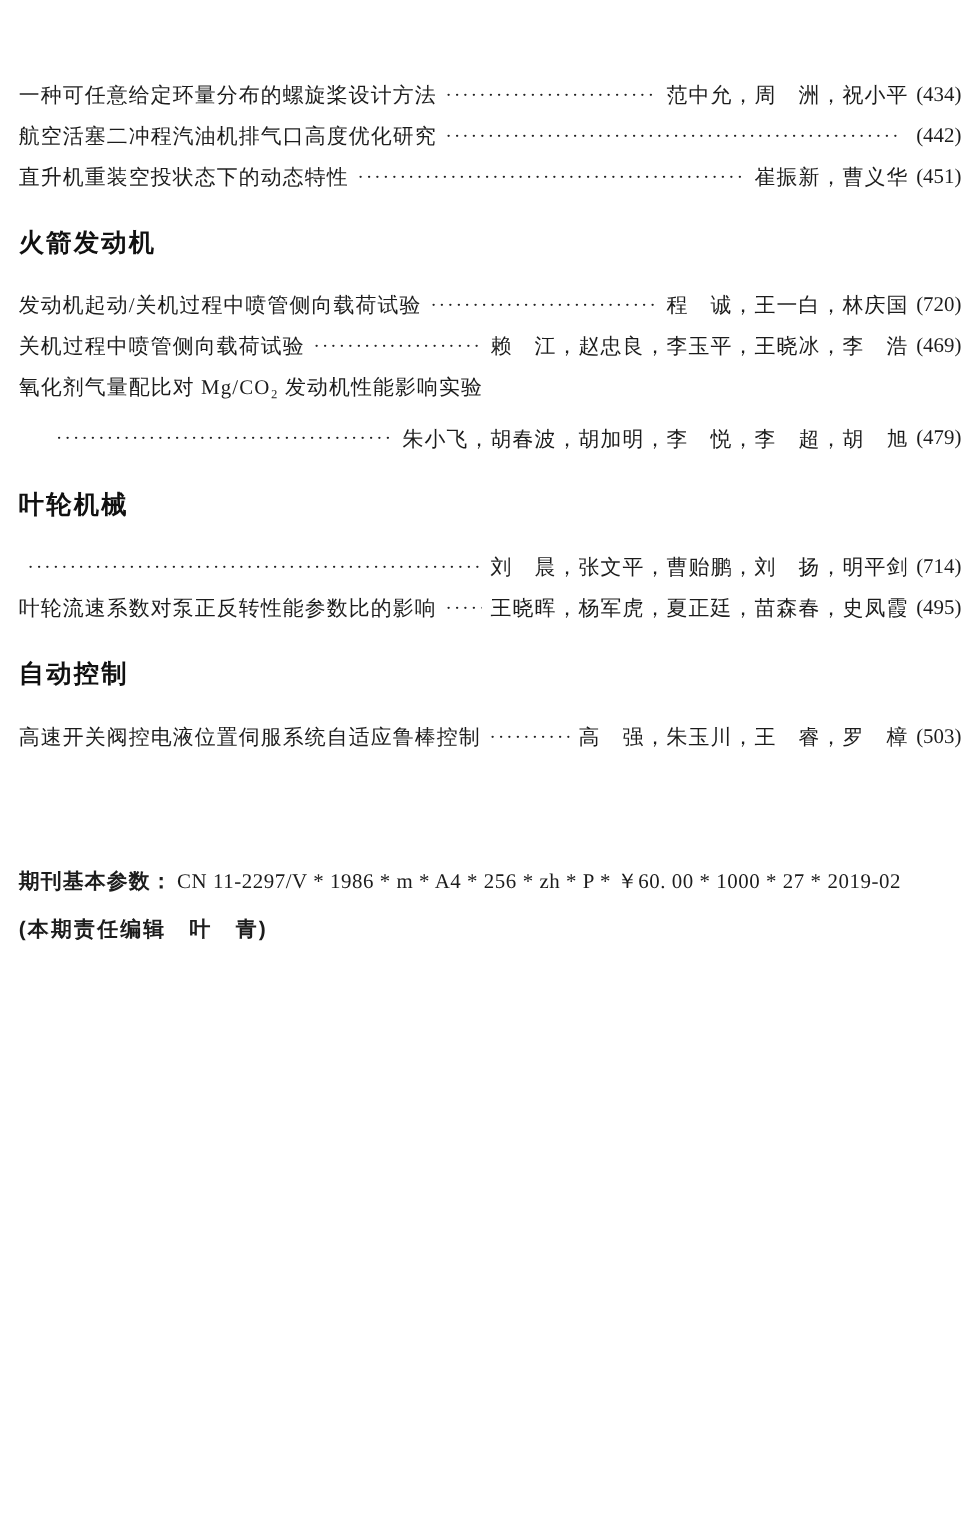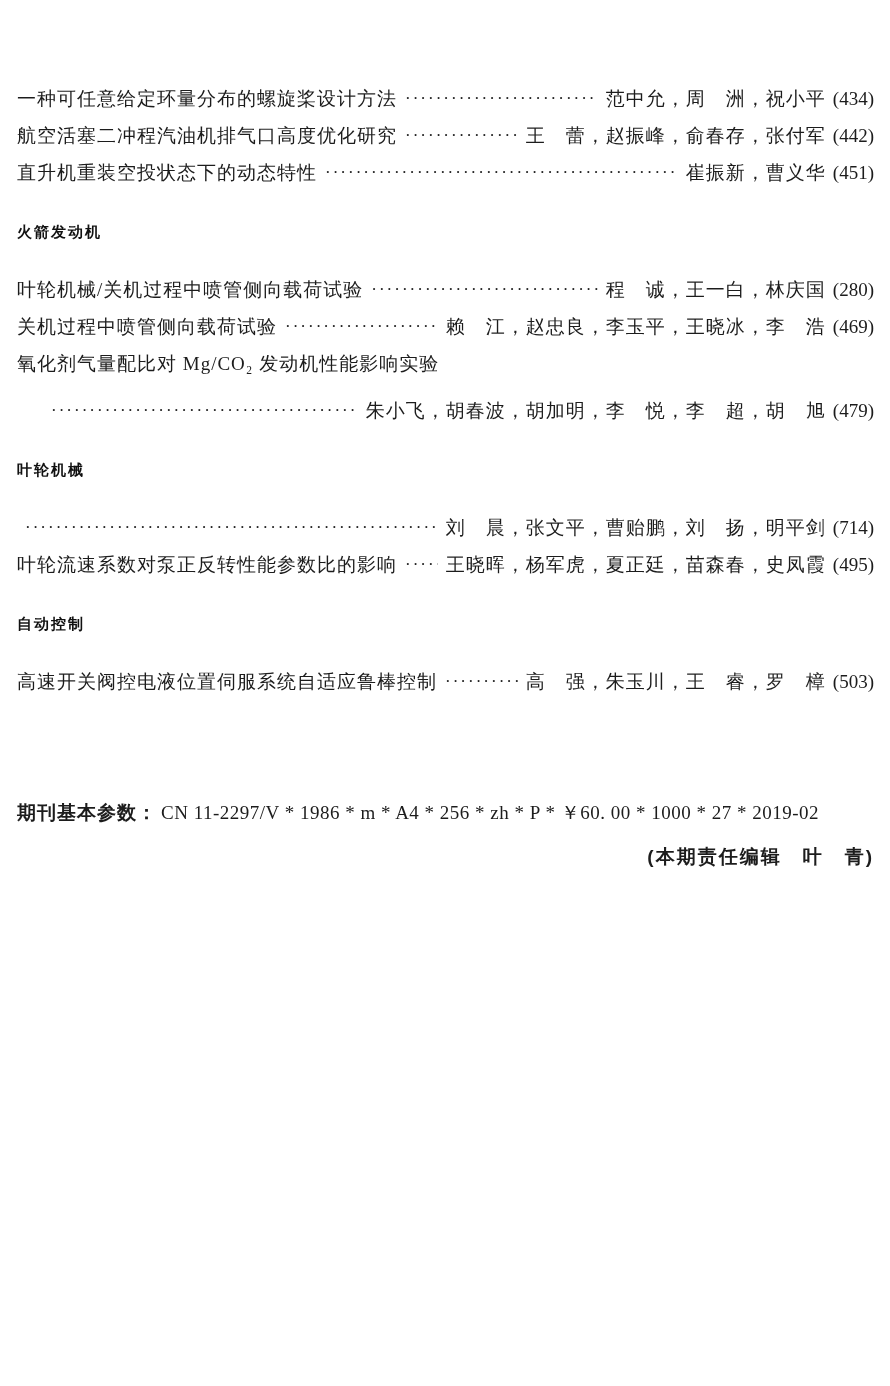--- a/index.html
+++ b/index.html
@@ -4,33 +4,33 @@
 <style>
   html, body {
     margin: 0;
     padding: 0;
     background: #ffffff;
   }
   .page {
     position: relative;
     width: 890px;
     height: 1122px;
-    margin: 12px auto;
+    margin: 0 auto;
     background: #ffffff;
     color: #1c1c1c;
     font-family: "Liberation Serif", "DejaVu Serif", serif;
     box-sizing: border-box;
     padding: 68px 16px 0 17px;
     overflow: hidden;
   }
   .toc-section { margin: 0; }
   .section-heading {
     font-family: "Liberation Sans", "DejaVu Sans", sans-serif;
     font-weight: 700;
-    font-size: 15px;
+    font-size: 23px;
     line-height: 30px;
     margin: 26px 0 24px 0;
     letter-spacing: 2px;
     color: #111;
   }
   .entry {
     display: flex;
     align-items: center;
     height: 37px;
     font-size: 19px;
@@ -74,21 +74,21 @@
     font-family: Liberation Mono, monospace;
     font-weight: 700;
     letter-spacing: 1px;
   }
   .journal-params .params-value {
     margin-left: 4px;
     letter-spacing: 0.5px;
   }
   .editor-note {
     margin-top: 18px;
-    text-align: right;
+    text-align: left;
     font-family: "Liberation Sans", "DejaVu Sans", sans-serif;
     font-weight: 700;
     font-size: 19px;
     letter-spacing: 2px;
   }
 </style>
 </head>
 <body>
 
 <div class="page">
@@ -99,41 +99,40 @@
   <div class="entry">
     <span class="title">一种可任意给定环量分布的螺旋桨设计方法</span>
     <span class="leader">························································································································································································</span>
     <span class="authors">范中允，周　洲，祝小平</span>
     <span class="pageno">(434)</span>
   </div>
 
   <div class="entry">
     <span class="title">航空活塞二冲程汽油机排气口高度优化研究</span>
     <span class="leader">························································································································································································</span>
-    <span class="authors">王　蕾，赵振峰，俞春存，张付军</span>
     <span class="pageno">(442)</span>
   </div>
 
   <div class="entry">
     <span class="title">直升机重装空投状态下的动态特性</span>
     <span class="leader">························································································································································································</span>
     <span class="authors">崔振新，曹义华</span>
     <span class="pageno">(451)</span>
   </div>
 </div>
   </div>
 
   <div class="toc-section">
     <div class="section-heading">火箭发动机</div>
     <div class="entries">
   <div class="entry">
-    <span class="title">叶轮机械/关机过程中喷管侧向载荷试验</span>
+    <span class="title">发动机起动/关机过程中喷管侧向载荷试验</span>
     <span class="leader">························································································································································································</span>
     <span class="authors">程　诚，王一白，林庆国</span>
-    <span class="pageno">(280)</span>
+    <span class="pageno">(720)</span>
   </div>
 
   <div class="entry">
     <span class="title">关机过程中喷管侧向载荷试验</span>
     <span class="leader">························································································································································································</span>
     <span class="authors">赖　江，赵忠良，李玉平，王晓冰，李　浩</span>
     <span class="pageno">(469)</span>
   </div>
 
   <div class="entry title-only">

